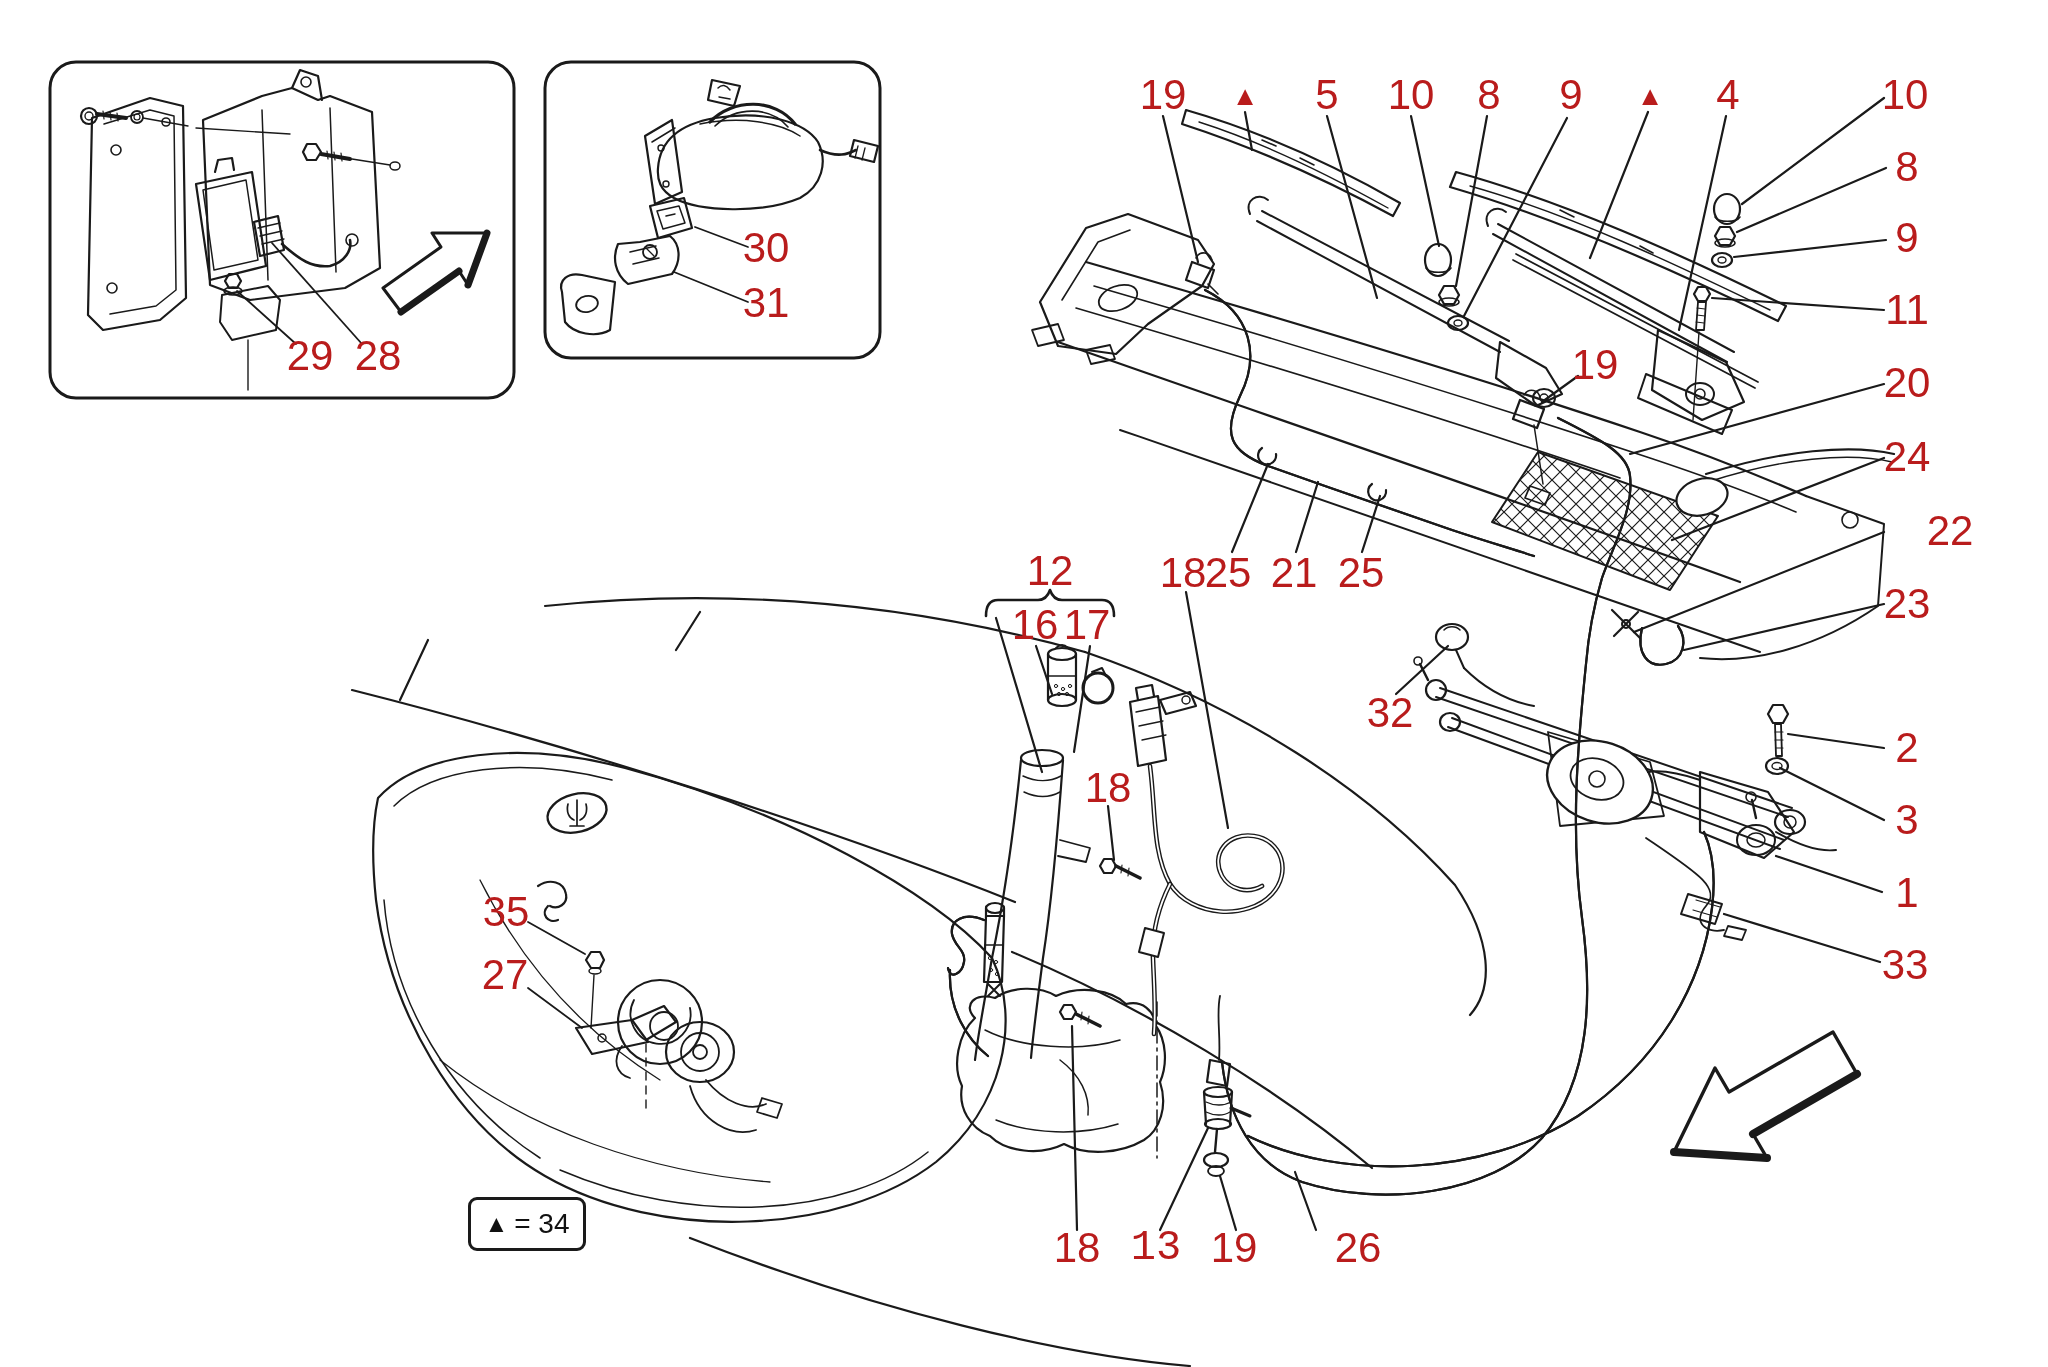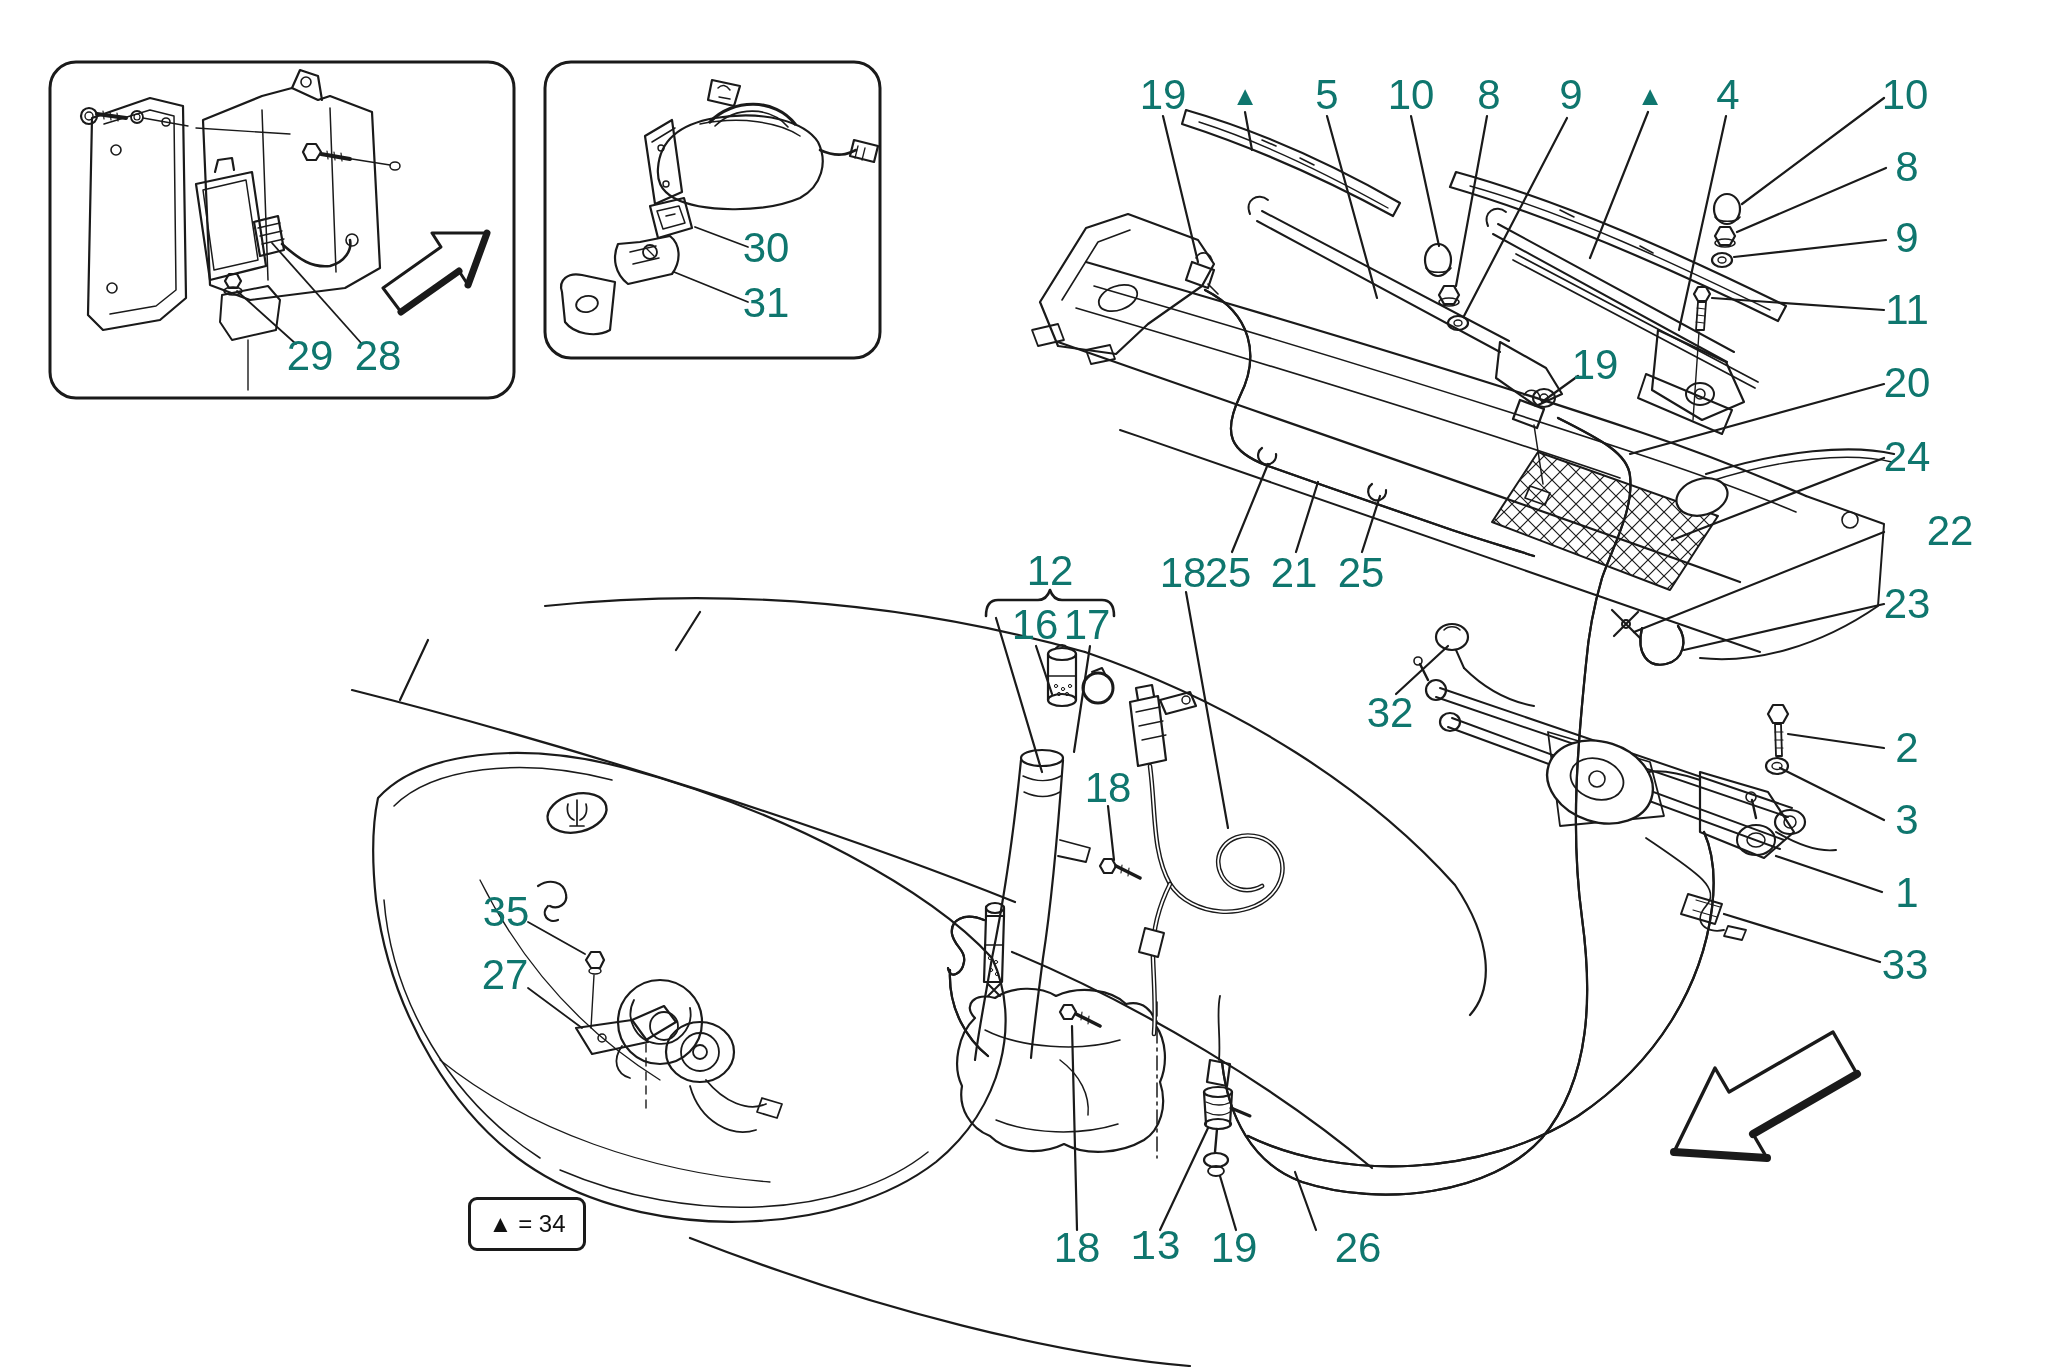--- a/index.html
+++ b/index.html
@@ -1,24 +1,24 @@
 <!DOCTYPE html>
 <html><head>
 <meta charset="utf-8">
 <style>
   html,body{margin:0;padding:0;background:#ffffff;}
   body{width:2048px;height:1367px;position:relative;font-family:"Liberation Sans",sans-serif;overflow:hidden;}
   .stage{position:absolute;inset:0;}
   svg{position:absolute;left:0;top:0;}
   svg *{fill:none;stroke:#1a1a1a;stroke-width:2.2;stroke-linecap:round;stroke-linejoin:round;}
-  .callout{position:absolute;transform:translate(-50%,-50%);font-size:42px;color:#0f766e;white-space:nowrap;letter-spacing:0;}
+  .callout{position:absolute;transform:translate(-50%,-50%);font-size:42px;color:#b91c1c;white-space:nowrap;letter-spacing:0;}
   .callout.tri{font-size:27px;}
   .legend-box{position:absolute;left:468px;top:1197px;width:112px;height:48px;border:3px solid #1a1a1a;border-radius:9px;display:flex;align-items:center;justify-content:center;gap:6px;color:#111;}
   .legend-box .sym{font-size:24px;}
-  .legend-box .val{font-size:24px;}
+  .legend-box .val{font-size:28px;}
 </style>
 </head>
 <body>
 
 <div class="stage">
 
 <svg width="2048" height="1367" viewBox="0 0 2048 1367">
   <defs>
     <pattern id="hatch" width="16" height="16" patternUnits="userSpaceOnUse">
       <path d="M0,16 L16,0 M0,0 L16,16" style="stroke-width:1.2"></path>

